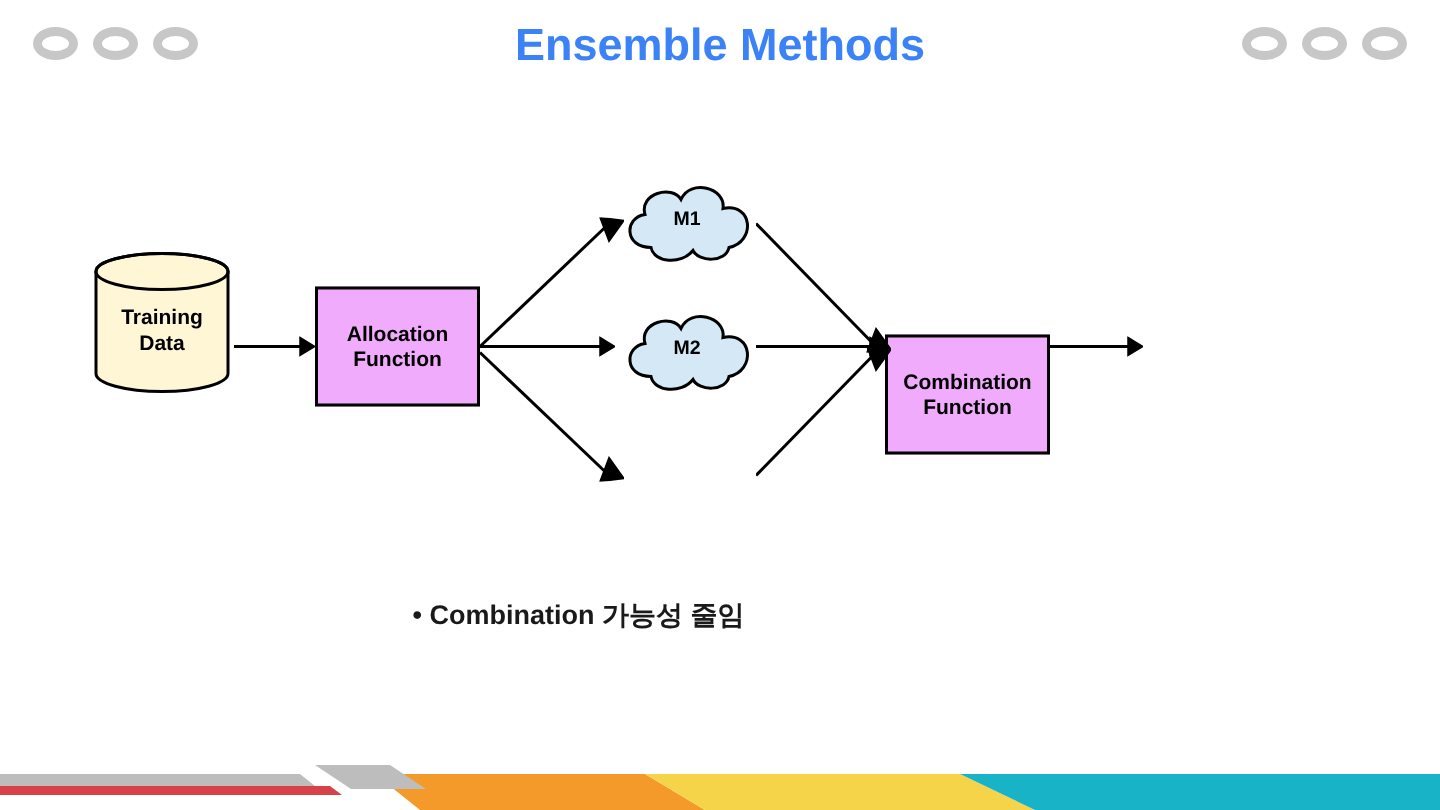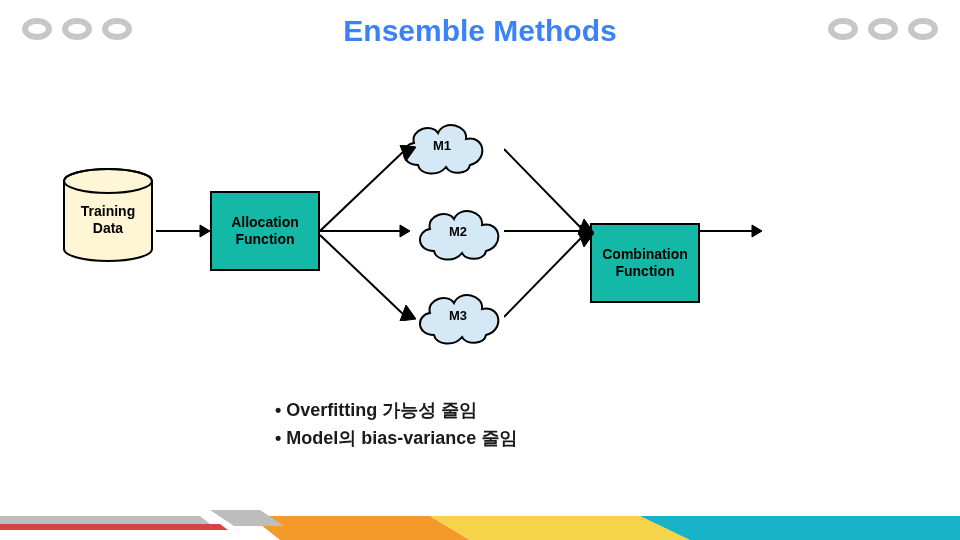--- a/index.html
+++ b/index.html
@@ -58,41 +58,41 @@
     height: 96px;
     left: 0;
     top: 52px;
   }
   .cylinder svg { position: absolute; inset: 0; }
   .cylinder .label { position: relative; z-index: 2; margin-top: 10px; }
   .box {
     width: 110px;
     height: 80px;
     border: 2px solid #000;
-    background: #14b8a6;
+    background: #f0abfc;
     top: 76px;
   }
   .box.alloc { left: 150px; }
   .box.comb { left: 530px; margin-top: 32px; }
   .cloud {
     position: absolute;
   }
   .cloud svg { display: block; }
   .cloud .label {
     position: absolute;
     inset: 0;
     display: flex;
     align-items: center;
     justify-content: center;
     font-weight: 700;
     font-size: 13px;
     text-align: center;
     line-height: 1.2;
   }
-  .cloud.m1 { left: 334px; top: 0;  width: 96px; height: 62px; }
+  .cloud.m1 { left: 350px; top: 0;  width: 96px; height: 62px; }
   .cloud.m2 { left: 350px; top: 86px; width: 96px; height: 62px; }
   .cloud.m3 { left: 350px; top: 170px; width: 96px; height: 62px; }
   .cloud.big { left: 700px; top: 68px; width: 130px; height: 96px; }
   .cloud.big .label { font-size: 14px; }
   .arrow {
     position: absolute;
     stroke: #000;
     fill: #000;
   }
   .bullets {
@@ -151,26 +151,20 @@
       <path d="M24 50 C6 50 6 30 20 28 C16 14 38 8 44 18 C50 4 74 10 72 24 C92 20 94 46 76 50 C74 60 56 60 52 52 C44 62 26 60 24 50 Z" fill="#d4e8f5" stroke="#000" stroke-width="2"></path>
     </svg>
     <span class="label">M1</span>
   </div>
   <div class="cloud m2">
     <svg viewBox="0 0 96 62">
       <path d="M24 50 C6 50 6 30 20 28 C16 14 38 8 44 18 C50 4 74 10 72 24 C92 20 94 46 76 50 C74 60 56 60 52 52 C44 62 26 60 24 50 Z" fill="#d4e8f5" stroke="#000" stroke-width="2"></path>
     </svg>
     <span class="label">M2</span>
   </div>
-  <div class="cloud m3">
-    <svg viewBox="0 0 96 62">
-      <path d="M24 50 C6 50 6 30 20 28 C16 14 38 8 44 18 C50 4 74 10 72 24 C92 20 94 46 76 50 C74 60 56 60 52 52 C44 62 26 60 24 50 Z" fill="#d4e8f5" stroke="#000" stroke-width="2"></path>
-    </svg>
-    <span class="label">M3</span>
-  </div>
 
   <div class="node box comb">
     <span style="white-space:pre-line">Combination
 Function</span>
   </div>
 
 
   <svg class="arrow" style="left:96px;top:108px;width:54px;height:16px" viewBox="0 0 54 16">
     <line x1="0" y1="8" x2="44" y2="8" stroke-width="2"></line>
       <polygon points="44,2 54,8 44,14"></polygon>
@@ -199,22 +193,21 @@
     <line x1="0" y1="86" x2="78" y2="6" stroke-width="2"></line>
       <polygon points="74,0 90,2 80,16"></polygon>
   </svg>
   <svg class="arrow" style="left:640px;top:108px;width:62px;height:16px" viewBox="0 0 62 16">
     <line x1="0" y1="8" x2="52" y2="8" stroke-width="2"></line>
       <polygon points="52,2 62,8 52,14"></polygon>
   </svg>
 </div>
 
 <ul class="bullets">
-  <li>• <span>Overfitting 가능성 줄임</span></li>
-  <li>• <span>Model의 bias-variance 줄임</span></li>
+  <li>• <span>Combination 가능성 줄임</span></li>
 </ul>
 
 <svg class="footer-shapes" viewBox="0 0 960 60" preserveAspectRatio="none">
   <polygon points="0,36 200,36 210,44 0,44" fill="#bdbdbd"></polygon>
   <polygon points="0,44 220,44 228,50 0,50" fill="#d64248"></polygon>
   <polygon points="250,36 430,36 470,60 280,60" fill="#f39a2a"></polygon>
   <polygon points="430,36 640,36 690,60 470,60" fill="#f5d44a"></polygon>
   <polygon points="640,36 960,36 960,60 690,60" fill="#19b3c7"></polygon>
   <polygon points="210,30 260,30 284,46 234,46" fill="#bdbdbd"></polygon>
 </svg>

